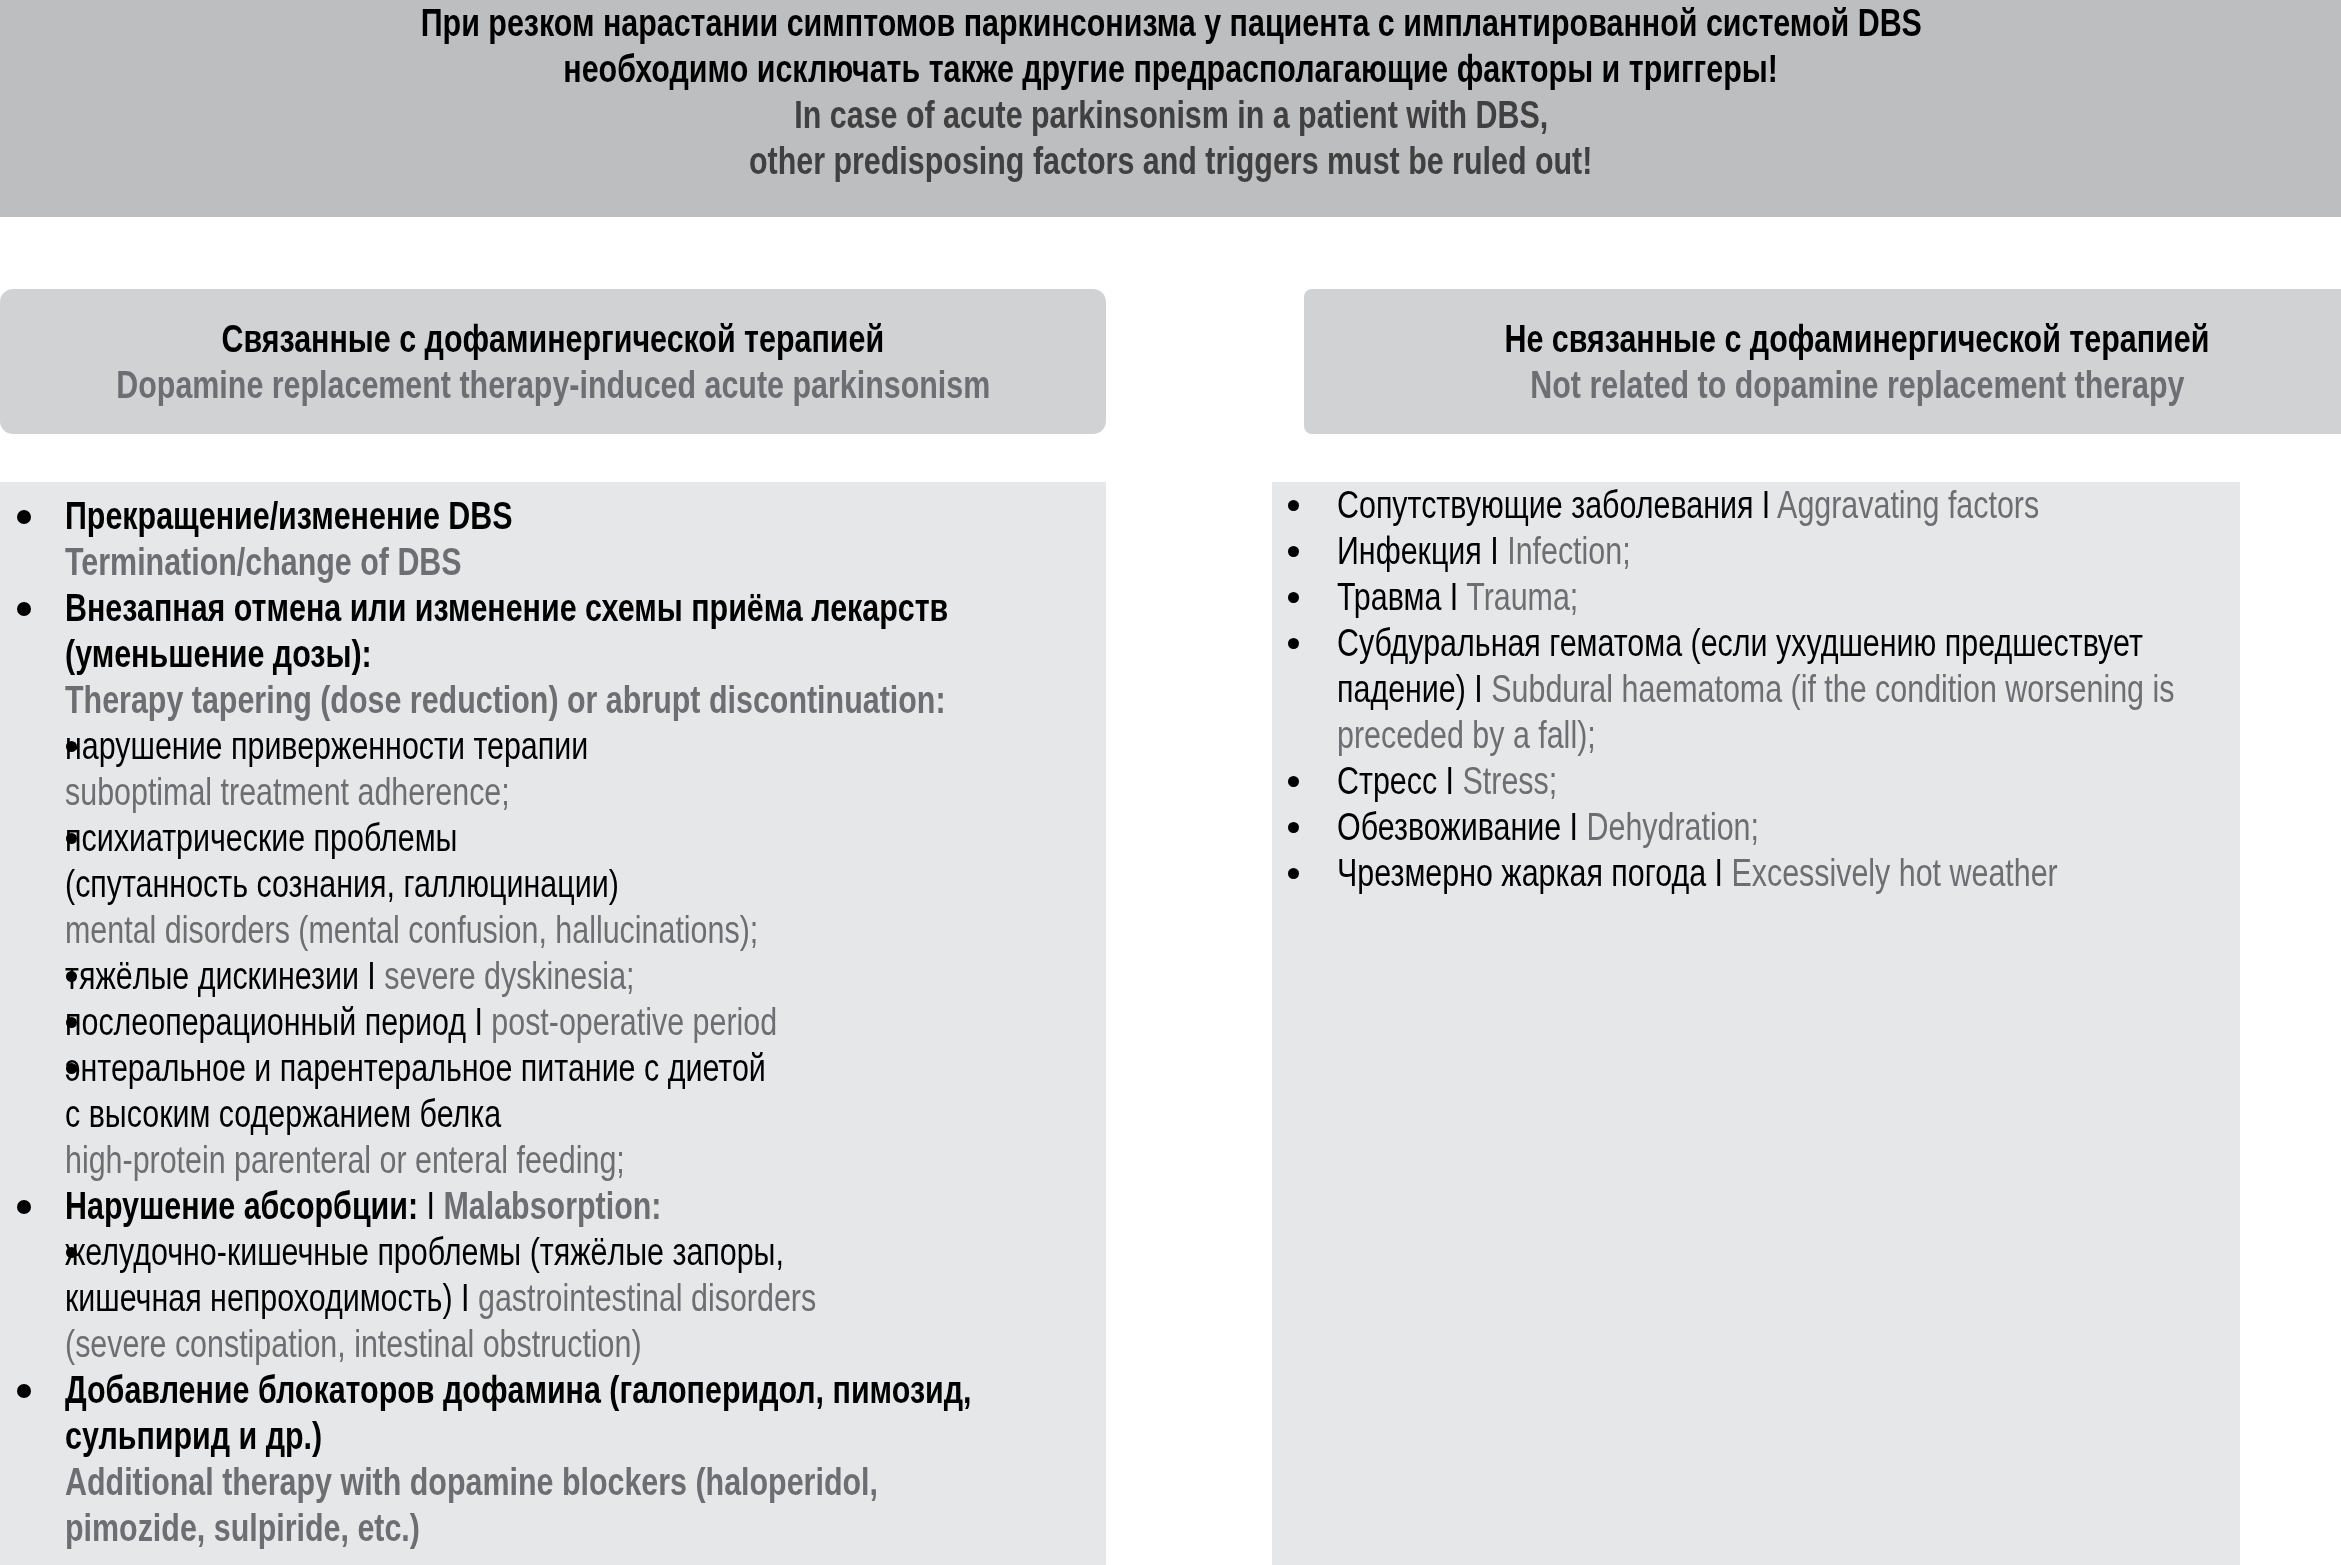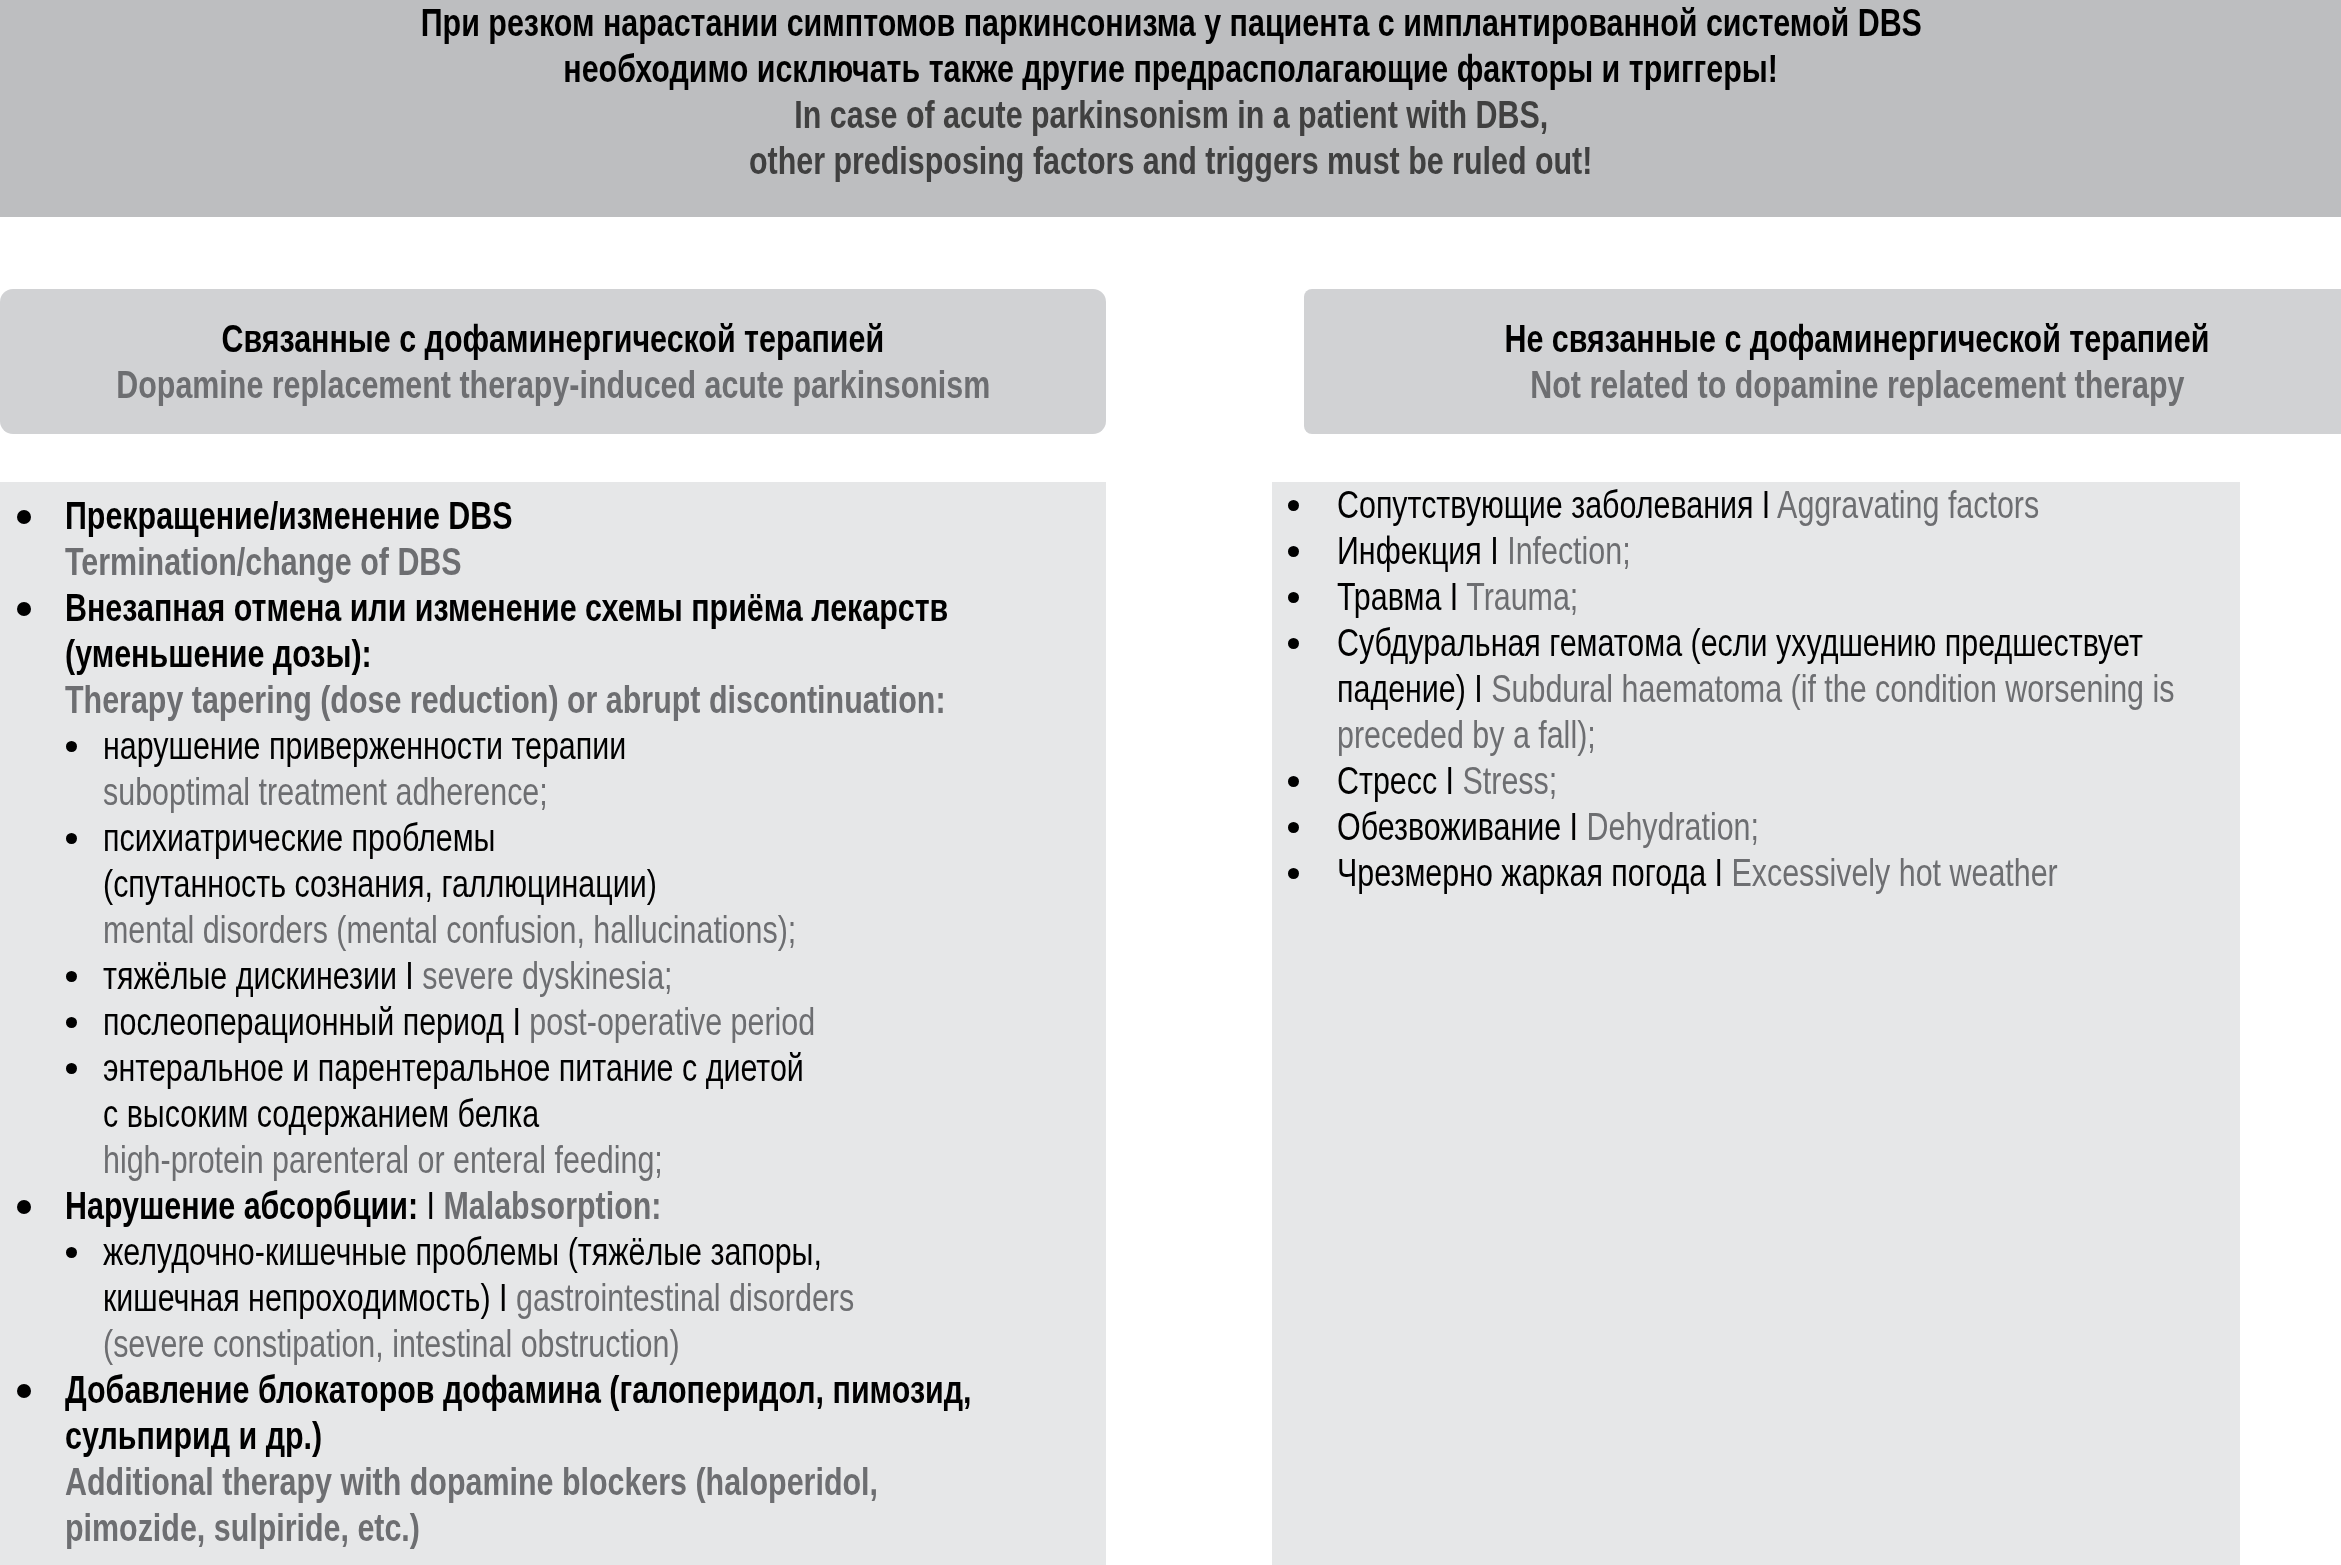--- a/index.html
+++ b/index.html
@@ -32,21 +32,21 @@
   }
   .panel.left { left: 0; width: 1106px; padding: 11px 0 0 0; }
   .panel.right { left: 1272px; width: 968px; padding: 0 0 0 0; }
 
   .item { position: relative; font-size: 39px; line-height: 46px; }
   .item .bullet {
     position: absolute; width: 14.4px; height: 14.4px; border-radius: 50%; background: #000;
   }
   .lvl1 { padding-left: 65px; }
   .lvl1 > .bullet { left: 17px; top: 16.6px; }
-  .lvl2 { padding-left: 103px; }
+  .lvl2 { padding-left: 65px; }
   .lvl2 > .bullet { left: 66px; top: 17.7px; width: 11px; height: 11px; }
   .panel.right .lvl1 { padding-left: 65px; }
   .panel.right .lvl1 > .bullet { left: 16px; top: 17.7px; width: 11px; height: 11px; }
 
   .line { display: block; white-space: nowrap; }
   .line > span { display: inline-block; transform: scaleX(0.78); transform-origin: left center; }
   .b { font-weight: bold; }
   .ru-t { color: #000; }
   .en-t { color: #6d6e71; }
   .sep { color: #000; }

